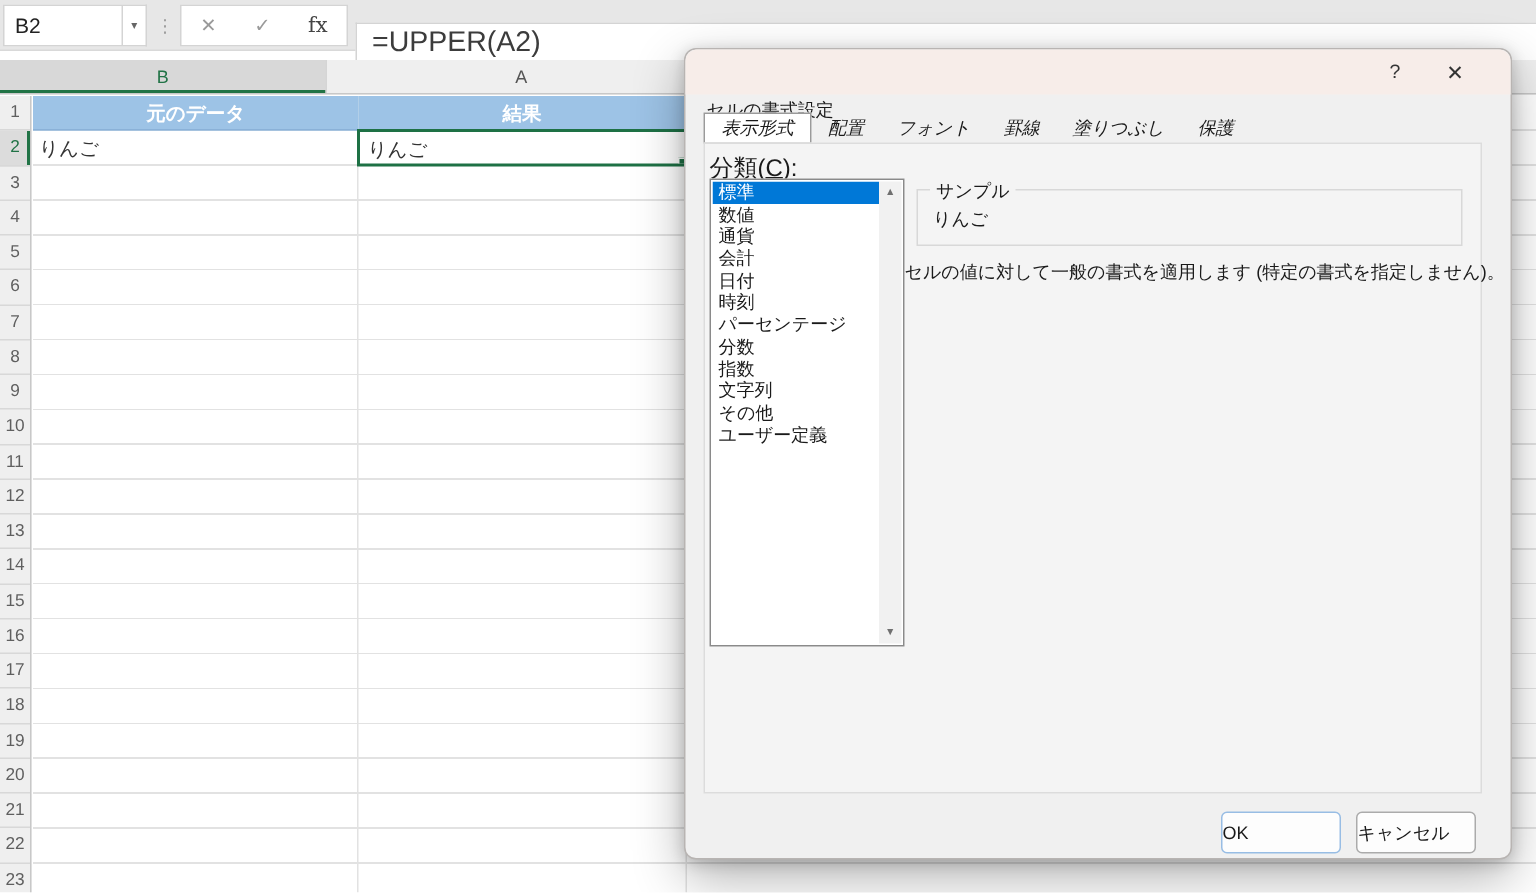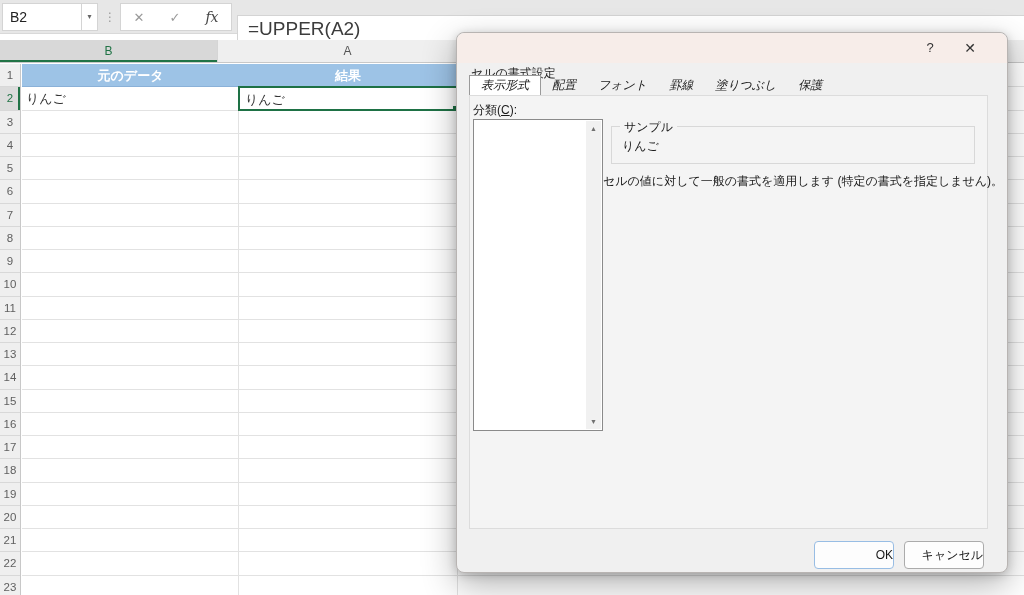--- a/index.html
+++ b/index.html
@@ -6,21 +6,21 @@
   html,body { width:1024px; height:595px; overflow:hidden; }
   body { font-family:"Liberation Sans","DejaVu Sans",sans-serif; background:#fff; position:relative; color:#1a1a1a; }
 
   
   .toolbar { position:absolute; top:0; left:0; right:0; height:34px; background:#e7e7e7; border-bottom:1px solid #d9d9d9; }
   .namebox { position:absolute; left:2px; top:3px; width:80px; height:28px; background:#fff; border:1px solid #d4d4d4; font-size:14px; line-height:26px; padding-left:7px; color:#222; }
   .name-dd { position:absolute; left:82px; top:3px; width:16px; height:28px; background:#fff; border:1px solid #d4d4d4; border-left:none; text-align:center; line-height:26px; font-size:8px; color:#666; }
   .fb-dots { position:absolute; left:104px; top:3px; width:12px; height:28px; text-align:center; line-height:28px; color:#9a9a9a; font-size:12px; }
   .fb-icons { position:absolute; left:120px; top:3px; width:112px; height:28px; background:#fff; border:1px solid #d4d4d4; display:flex; align-items:center; justify-content:space-around; }
   .fb-icons .ic { color:#9a9a9a; font-size:13px; }
-  .fb-icons .fx { font-family:"DejaVu Serif",serif; font-style:italic; color:#444; font-size:14px; }
+  .fb-icons .fx { font-family:"DejaVu Serif",serif; color:#444; font-size:14px; }
   .formula-field { position:absolute; left:237px; top:15px; right:0; height:28px; background:#ffffff; border:1px solid #d4d4d4; border-right:none; font-size:19px; line-height:26px; padding-left:10px; color:#3c3c3c; }
 
   
   .colheaders { position:absolute; top:40px; left:0; right:0; height:23px; background:#efefef; border-bottom:1px solid #c8c8c8; }
   .corner { position:absolute; left:0; top:0; width:21px; height:22px; border-right:1px solid #c8c8c8; }
   .corner .tri { position:absolute; right:3px; bottom:3px; width:0; height:0; border-left:13px solid transparent; border-bottom:13px solid #b8b8b8; }
   .colh { position:absolute; top:0; width:218px; height:22px; text-align:center; font-size:12px; line-height:22px; color:#555; border-right:1px solid #d5d5d5; }
   .colh:nth-of-type(1) { left:21px; }
   .colh:nth-of-type(2) { left:239px; }
   .colh.selected { background:#d8d8d8; color:#217346; box-shadow:inset 0 -2px 0 #217346; }
@@ -49,38 +49,38 @@
   .cap-btn { position:absolute; top:4px; width:22px; height:22px; text-align:center; line-height:22px; color:#333; font-size:13px; cursor:default; }
   .help-btn { right:66px; }
   .close-btn { right:26px; font-size:14px; }
 
   .tabs { position:absolute; left:12px; top:42px; height:21px; display:flex; }
   .tab { padding:0 11px; line-height:20px; font-size:12px; color:#1a1a1a; cursor:default;font-style:italic; }
   .tab.active { background:#fff; border:1px solid #9a9a9a; line-height:19px; }
 
   .tabpanel { position:absolute; left:12px; top:62px; width:519px; height:434px; background:#f4f4f4; border:1px solid #dcdcdc; }
 
-  .cat-label { position:absolute; left:16px; top:69px; font-size:12px; }
+  .cat-label { position:absolute; left:16px; top:69px; font-size:16px; }
   .cat-label .u { text-decoration:underline; }
 
   .listbox { position:absolute; left:16px; top:86px; width:130px; height:312px; background:#fff; border:1px solid #8a8a8a; }
   .list-items { position:absolute; left:1px; top:1px; right:16px; bottom:1px; overflow:hidden; }
   .list-item { height:14.7px; line-height:14.7px; font-size:12px; padding-left:4px; color:#1a1a1a; white-space:nowrap; }
   .list-item.selected { background:#0078d7; color:#fff; }
   .lb-scroll { position:absolute; top:1px; right:1px; bottom:1px; width:15px; background:#f1f1f1; }
   .lb-arrow { position:absolute; left:0; width:15px; height:15px; text-align:center; font-size:7px; line-height:15px; color:#707070; }
   .lb-up { top:0; } .lb-down { bottom:0; }
 
   .groupbox { position:absolute; left:154px; top:93px; width:364px; height:38px; border:1px solid #d8d8d8; }
   .legend { position:absolute; left:8px; top:-8px; background:#f4f4f4; padding:0 4px; font-size:12px; }
   .sample-val { position:absolute; left:10px; top:11px; font-size:12px; color:#1a1a1a; }
 
   .desc { position:absolute; left:146px; top:140px; width:404px; font-size:12px; color:#1a1a1a; }
 
-  .btn { position:absolute; top:508px; width:80px; height:28px; background:#fdfdfd; border:1px solid #ababab; border-radius:4px; text-align:right; line-height:26px; font-size:12px; color:#1a1a1a; cursor:default; }
+  .btn { position:absolute; top:508px; width:80px; height:28px; background:#fdfdfd; border:1px solid #ababab; border-radius:4px; text-align:left; line-height:26px; font-size:12px; color:#1a1a1a; cursor:default; }
   .btn-ok { left:357px; border-color:#98bde4; }
   .btn-cancel { left:447px; }
 </style>
 </head>
 <body>
 
 <div class="toolbar">
   <div class="namebox">B2</div>
   <div class="name-dd">▾</div>
   <div class="fb-dots">⋮</div>
@@ -152,20 +152,35 @@
       <div class="tab"><span>罫線</span></div>
       <div class="tab"><span>塗りつぶし</span></div>
       <div class="tab"><span>保護</span></div>
     </div>
 
   <div class="tabpanel"></div>
 
   <div class="cat-label"><span>分類(</span><span class="u">C</span><span>):</span></div>
 
   <div class="listbox">
+    <div class="list-items">
+
+    <div class="list-item selected">標準</div>
+        <div class="list-item">数値</div>
+        <div class="list-item">通貨</div>
+        <div class="list-item">会計</div>
+        <div class="list-item">日付</div>
+        <div class="list-item">時刻</div>
+        <div class="list-item">パーセンテージ</div>
+        <div class="list-item">分数</div>
+        <div class="list-item">指数</div>
+        <div class="list-item">文字列</div>
+        <div class="list-item">その他</div>
+        <div class="list-item">ユーザー定義</div>
+      </div>
     <div class="lb-scroll">
       <div class="lb-arrow lb-up">▲</div>
       <div class="lb-arrow lb-down">▼</div>
     </div>
   </div>
 
   <div class="groupbox">
     <span class="legend">サンプル</span>
     <div class="sample-val">りんご</div>
   </div>

